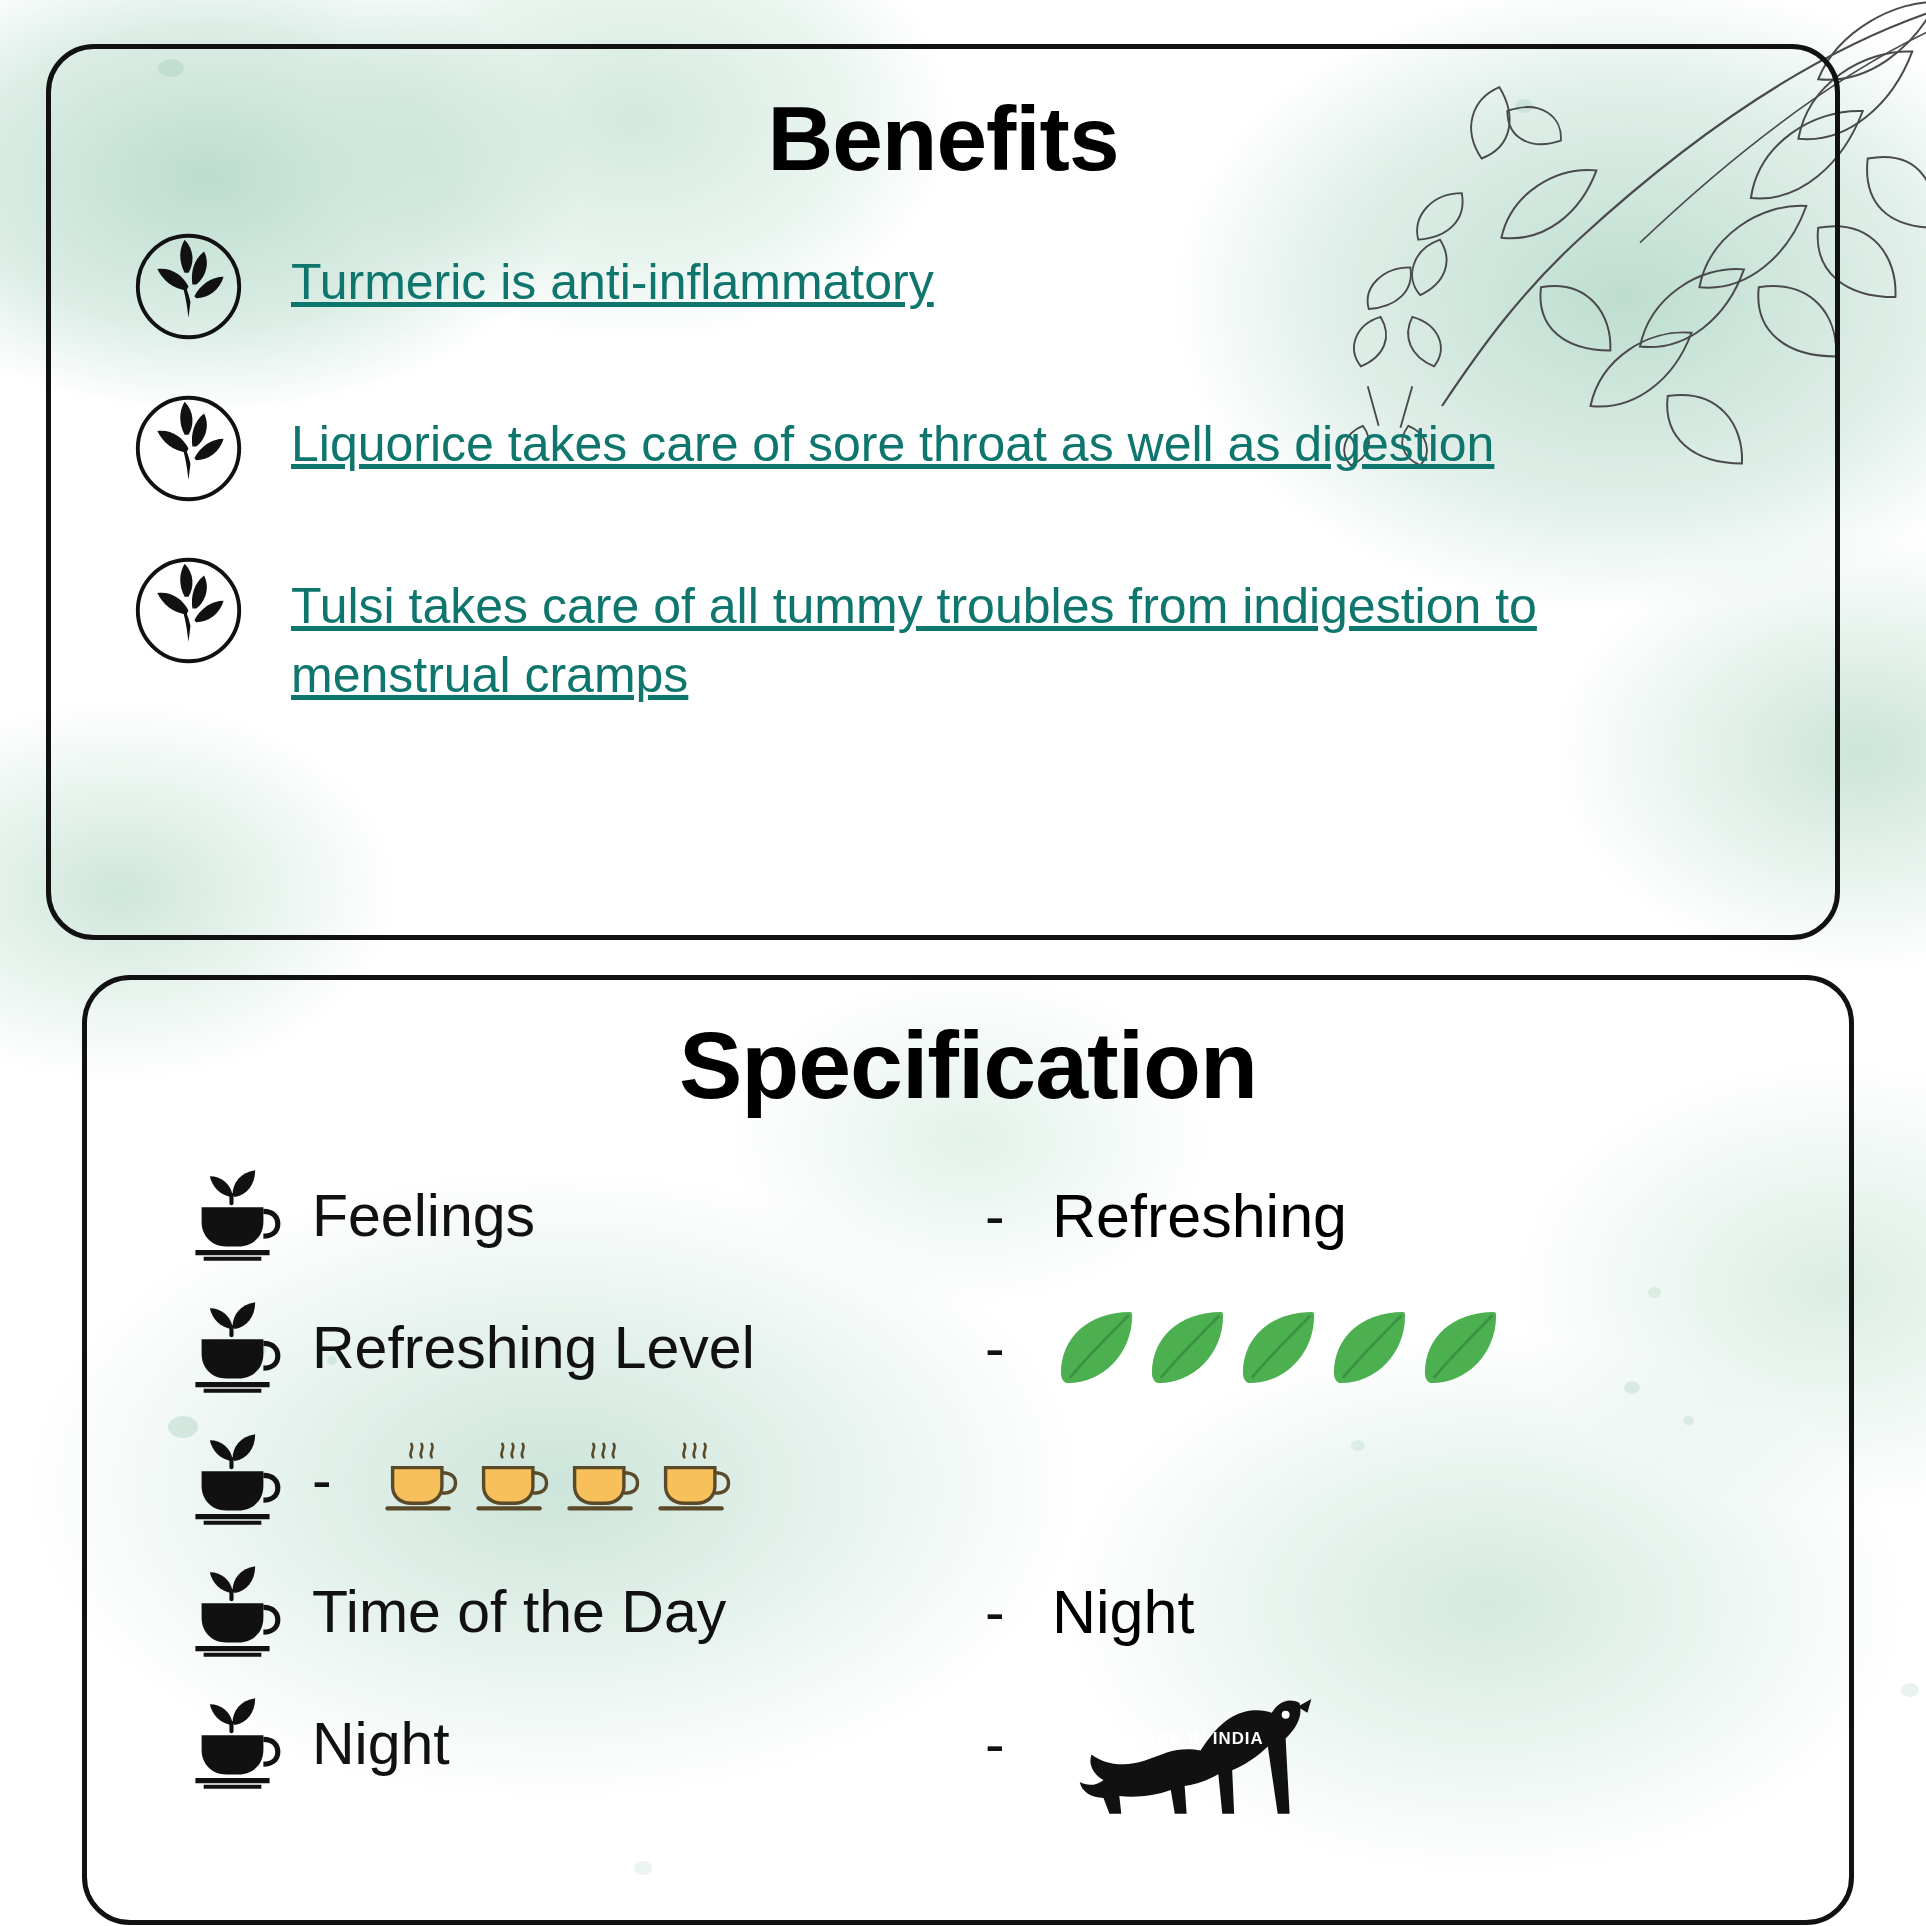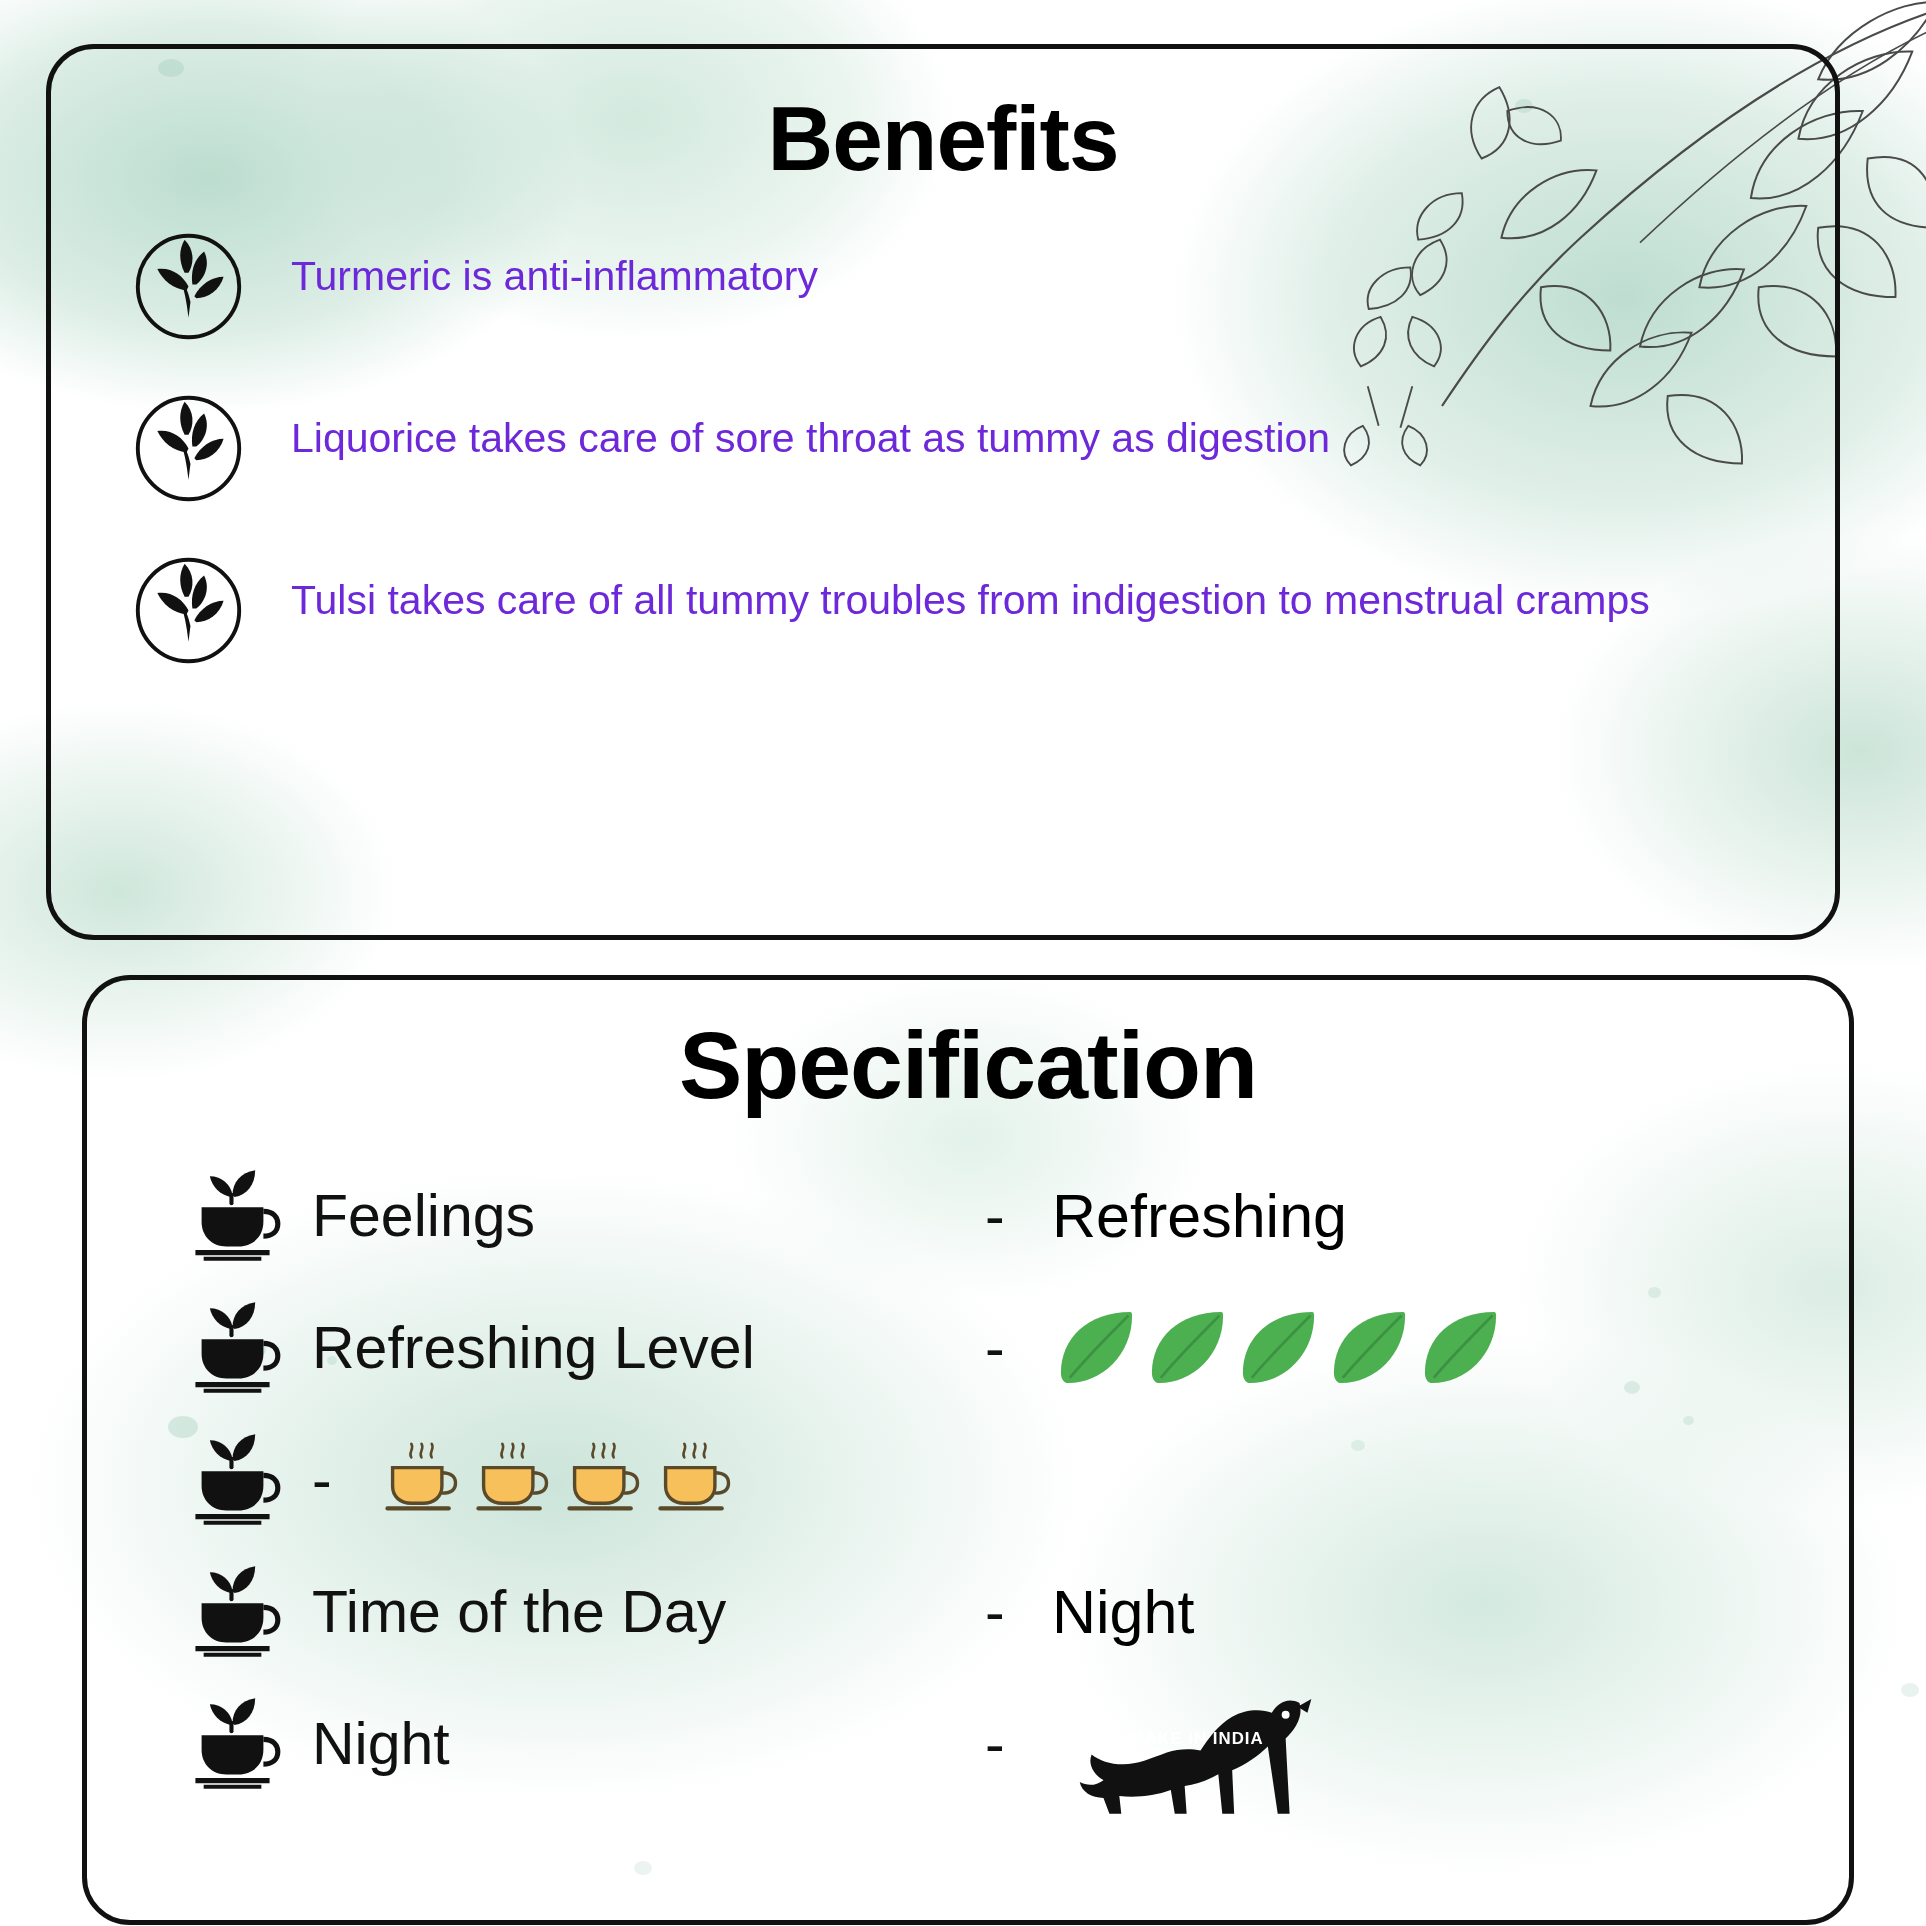--- a/index.html
+++ b/index.html
@@ -91,25 +91,26 @@
     margin-bottom: 57px;
   }
   .benefit-icon {
     flex: 0 0 auto;
     width: 117px;
     height: 117px;
     margin-right: 44px;
     margin-top: -12px;
   }
   .benefit-text {
-    font-size: 41px;
+    font-size: 50px;
     line-height: 1.38;
-    color: #6d28d9;
+    color: #0f766e;
     font-weight: 400;
     padding-top: 8px;
+    text-decoration: underline;
   }
 
   
   .spec-list {
     margin-top: 34px;
     padding-left: 94px;
   }
   .spec-row {
     display: flex;
     align-items: center;
@@ -216,21 +217,21 @@
       <svg class="benefit-icon" viewBox="0 0 120 120">
         <circle cx="60" cy="60" r="52" fill="none" stroke="#111" stroke-width="4"></circle>
         <g fill="#111">
           <path d="M60 92 C58 76 56 62 50 50 C56 56 60 66 62 76 Z"></path>
           <path d="M58 64 C44 62 34 54 28 42 C42 40 54 48 60 60 Z"></path>
           <path d="M64 58 C62 44 66 32 76 24 C82 36 78 50 68 58 Z"></path>
           <path d="M66 70 C72 58 84 50 96 50 C92 64 80 72 68 72 Z"></path>
           <path d="M56 46 C50 34 50 22 56 12 C66 22 66 36 60 46 Z"></path>
         </g>
       </svg>
-      <div class="benefit-text">Liquorice takes care of sore throat as tummy as digestion</div>
+      <div class="benefit-text">Liquorice takes care of sore throat as well as digestion</div>
     </div>
 
     <div class="benefit-row">
       <svg class="benefit-icon" viewBox="0 0 120 120">
         <circle cx="60" cy="60" r="52" fill="none" stroke="#111" stroke-width="4"></circle>
         <g fill="#111">
           <path d="M60 92 C58 76 56 62 50 50 C56 56 60 66 62 76 Z"></path>
           <path d="M58 64 C44 62 34 54 28 42 C42 40 54 48 60 60 Z"></path>
           <path d="M64 58 C62 44 66 32 76 24 C82 36 78 50 68 58 Z"></path>
           <path d="M66 70 C72 58 84 50 96 50 C92 64 80 72 68 72 Z"></path>

